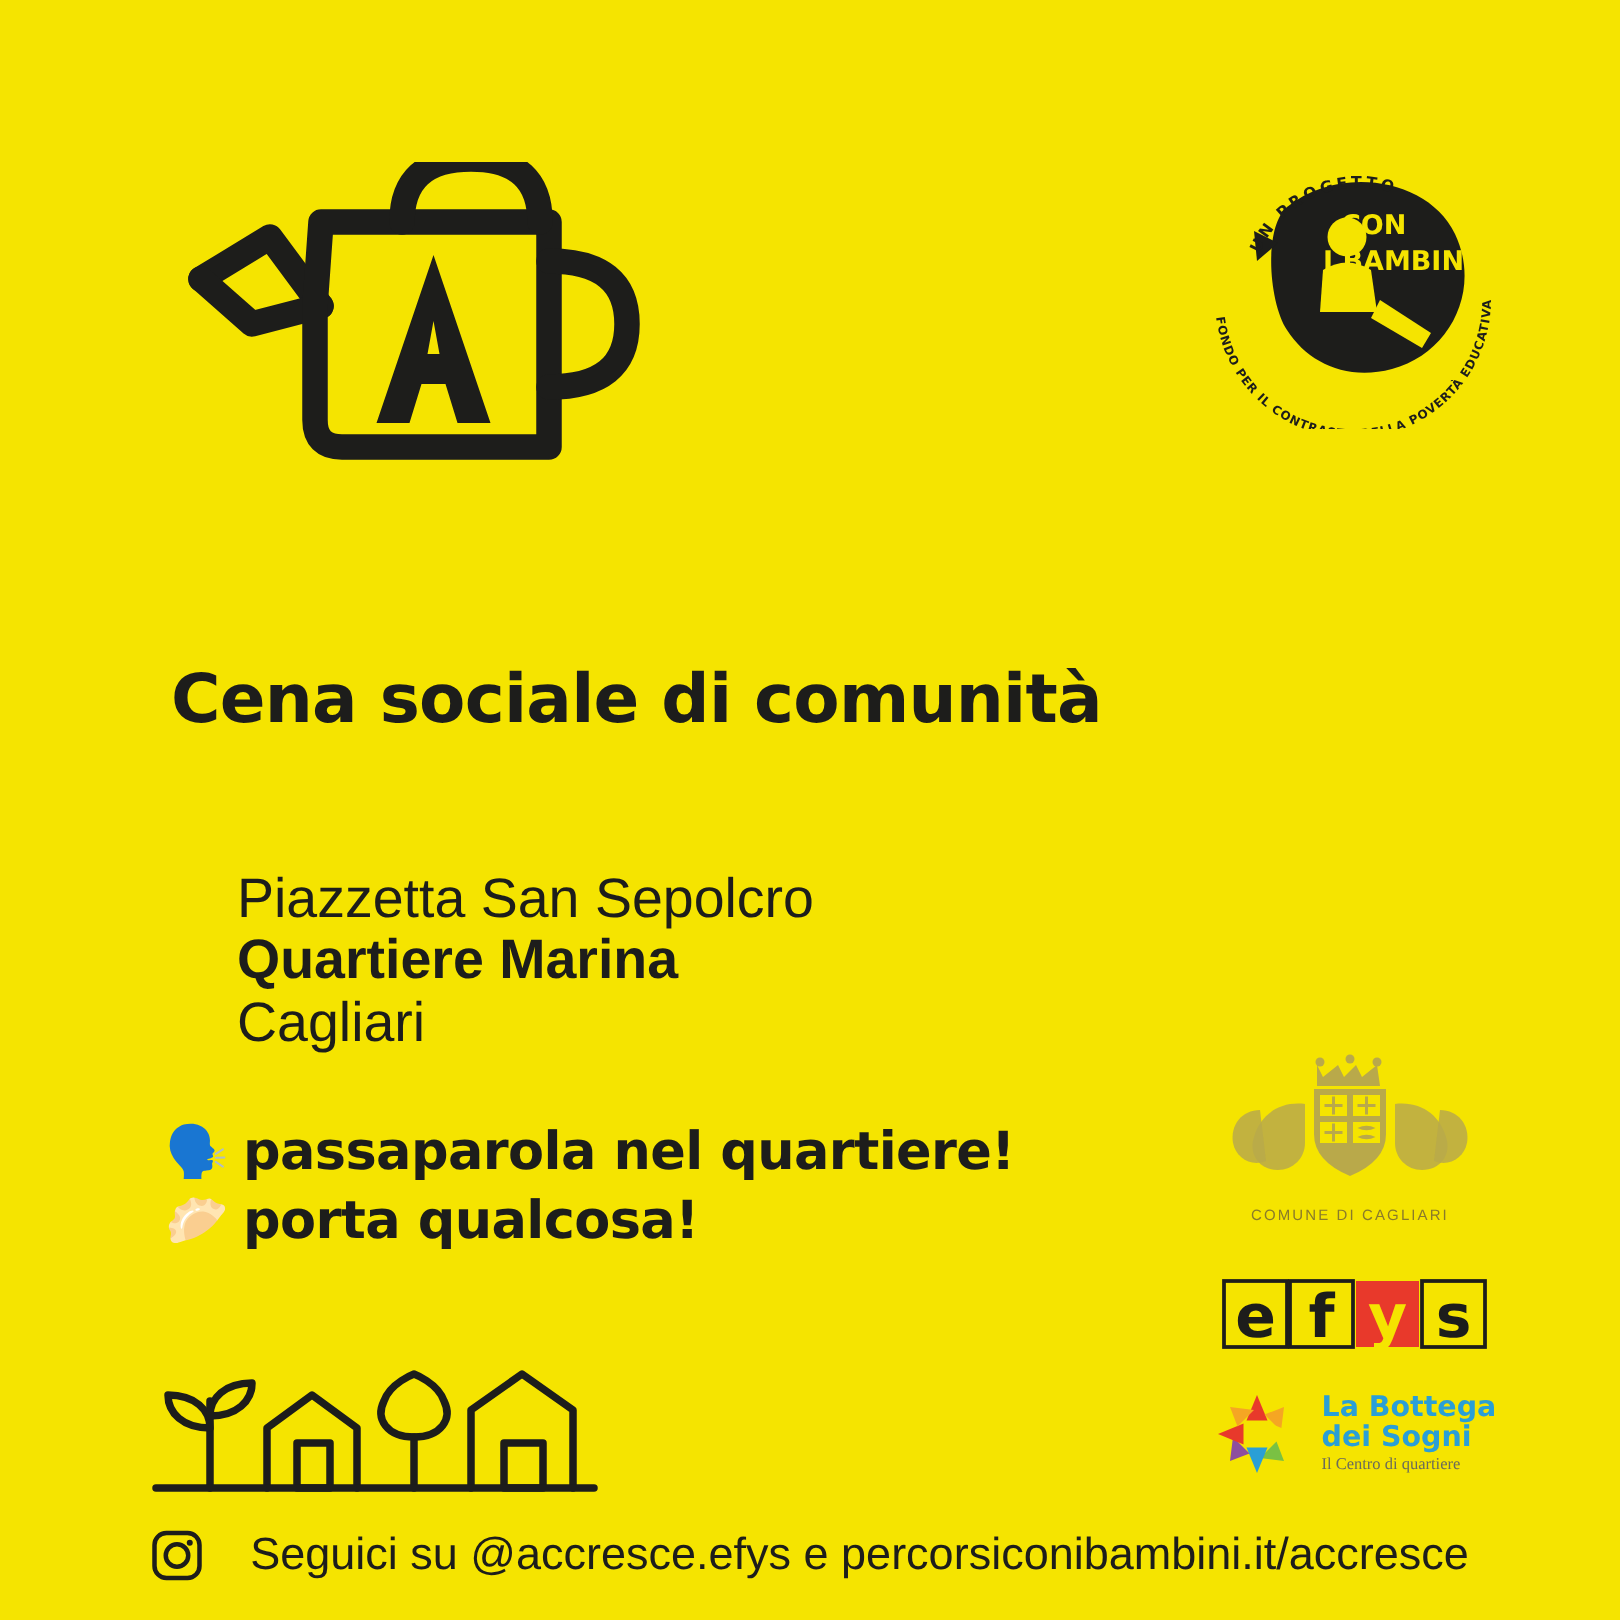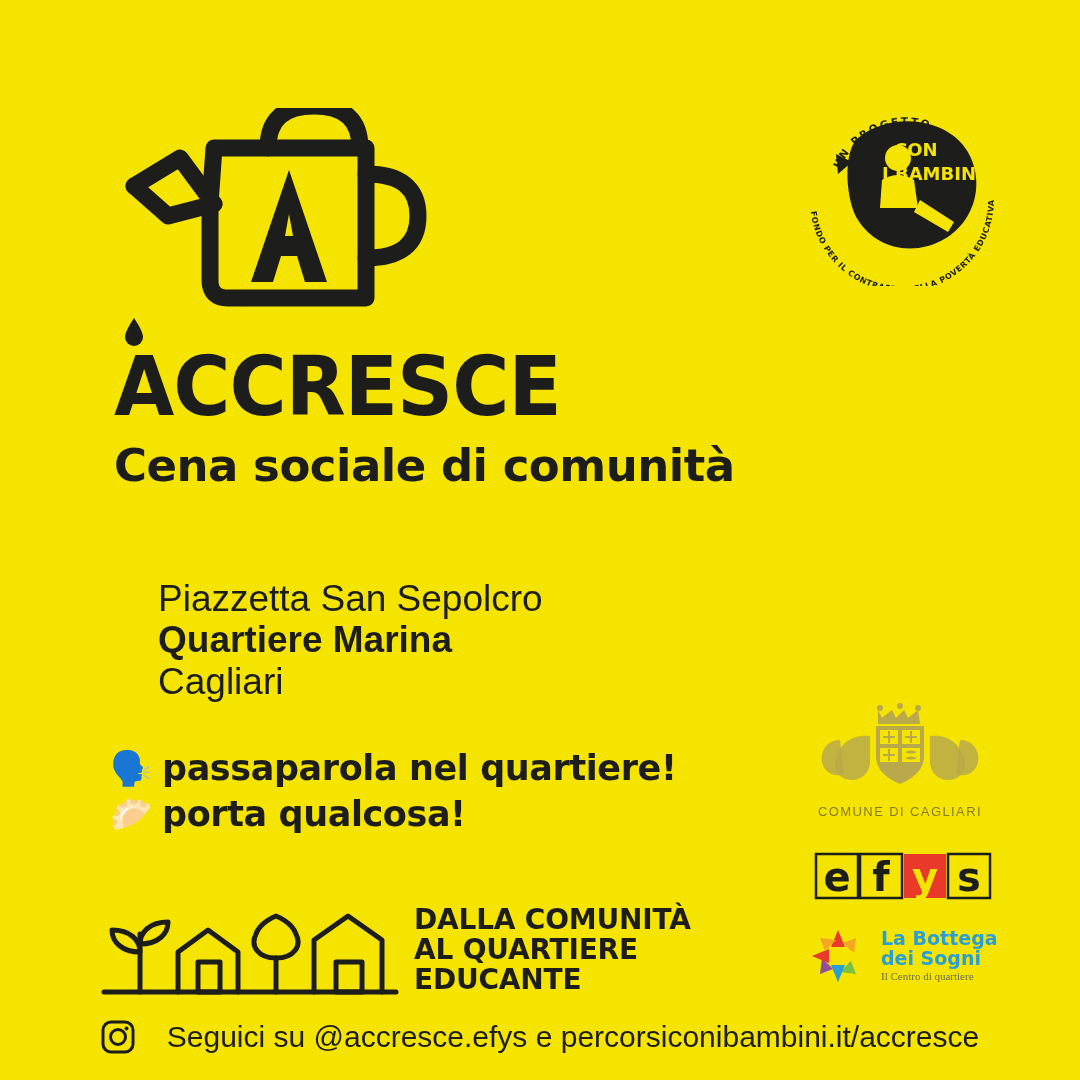--- a/index.html
+++ b/index.html
@@ -171,21 +171,21 @@
   
   .comune {
     position: absolute;
     right: 80px;
     top: 700px;
     width: 200px;
     text-align: center;
   }
   .comune-label {
     font-family: "Liberation Sans", sans-serif;
-    font-size: 13px;
+    font-size: 10px;
     letter-spacing: 1.4px;
     color: #8a7b2a;
     margin-top: 4px;
   }
   .efys {
     position: absolute;
     right: 86px;
     top: 848px;
     width: 180px;
   }
@@ -238,26 +238,20 @@
 
         <path d="M248 66 Q300 66 300 108 Q300 150 248 150"></path>
       </g>
 
       <g transform="translate(133,62)">
         <path d="M38 0 L76 112 L54 112 L46 86 L30 86 L22 112 L0 112 Z M34 66 L42 66 L38 44 Z" fill="#1d1d1b"></path>
       </g>
     </svg>
   </div>
 
-  <div class="wordmark">
-    <svg class="drop" viewBox="0 0 20 28" width="20" height="28">
-      <path d="M10 0 C10 0 19 13 19 19 A9 9 0 0 1 1 19 C1 13 10 0 10 0Z" fill="#1d1d1b"></path>
-    </svg>
-    <div class="accresce-text">ACCRESCE</div>
-  </div>
 
   <div class="headline">
     <div class="line1">Cena sociale di comunità</div>
   </div>
 
   <div class="location">
     <div>Piazzetta San Sepolcro</div>
     <div class="bold">Quartiere Marina</div>
     <div>Cagliari</div>
   </div>
@@ -286,25 +280,20 @@
 
         <path d="M176 92 L176 58"></path>
         <path d="M176 58 C158 58 150 46 156 34 C160 22 176 16 176 16 C176 16 192 22 196 34 C202 46 194 58 176 58Z"></path>
 
         <path d="M214 92 L214 40 L248 16 L282 40 L282 92"></path>
         <rect x="236" y="62" width="26" height="30"></rect>
 
         <path d="M4 92 L296 92"></path>
       </g>
     </svg>
-    <div class="community-claim">
-      <div>DALLA COMUNITÀ</div>
-      <div>AL QUARTIERE</div>
-      <div>EDUCANTE</div>
-    </div>
   </div>
 
   <div class="footer">
     <svg class="ig-icon" viewBox="0 0 34 34">
       <rect x="2" y="2" width="30" height="30" rx="8" ry="8" fill="none" stroke="#1d1d1b" stroke-width="3"></rect>
       <circle cx="17" cy="17" r="7.5" fill="none" stroke="#1d1d1b" stroke-width="3"></circle>
       <circle cx="25.5" cy="8.5" r="2" fill="#1d1d1b"></circle>
     </svg>
     <div class="footer-text">Seguici su @accresce.efys e percorsiconibambini.it/accresce</div>
   </div>

